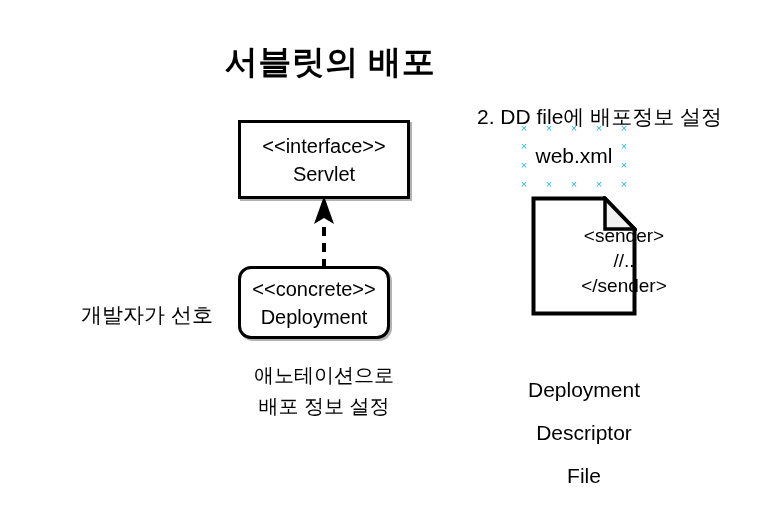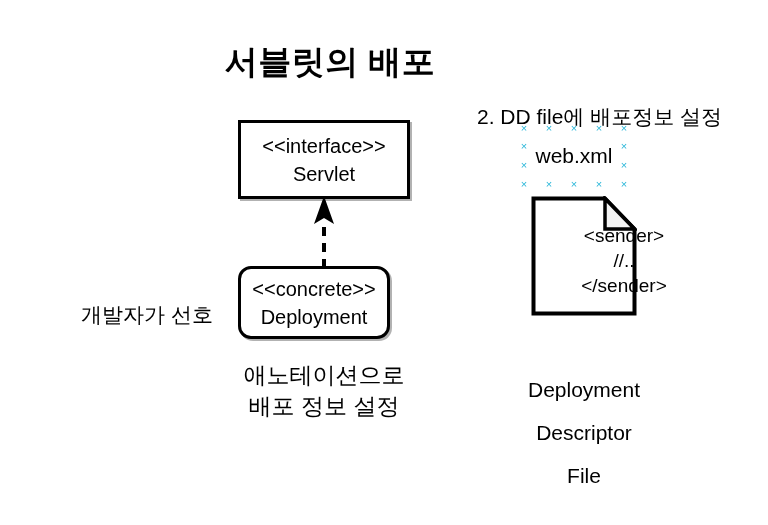--- a/index.html
+++ b/index.html
@@ -91,21 +91,21 @@
     top: 360px;
     width: 292px;
     text-align: center;
   }
   #annotation-note .ann-line-main {
     font-size: 21px;
     line-height: 31px;
     white-space: nowrap;
   }
   #annotation-note .ann-line {
-    font-size: 23px;
+    font-size: 20px;
     line-height: 31px;
     white-space: nowrap;
   }
 
   
   #dd-heading {
     position: absolute;
     left: 477px;
     top: 103px;
     font-size: 21px;

